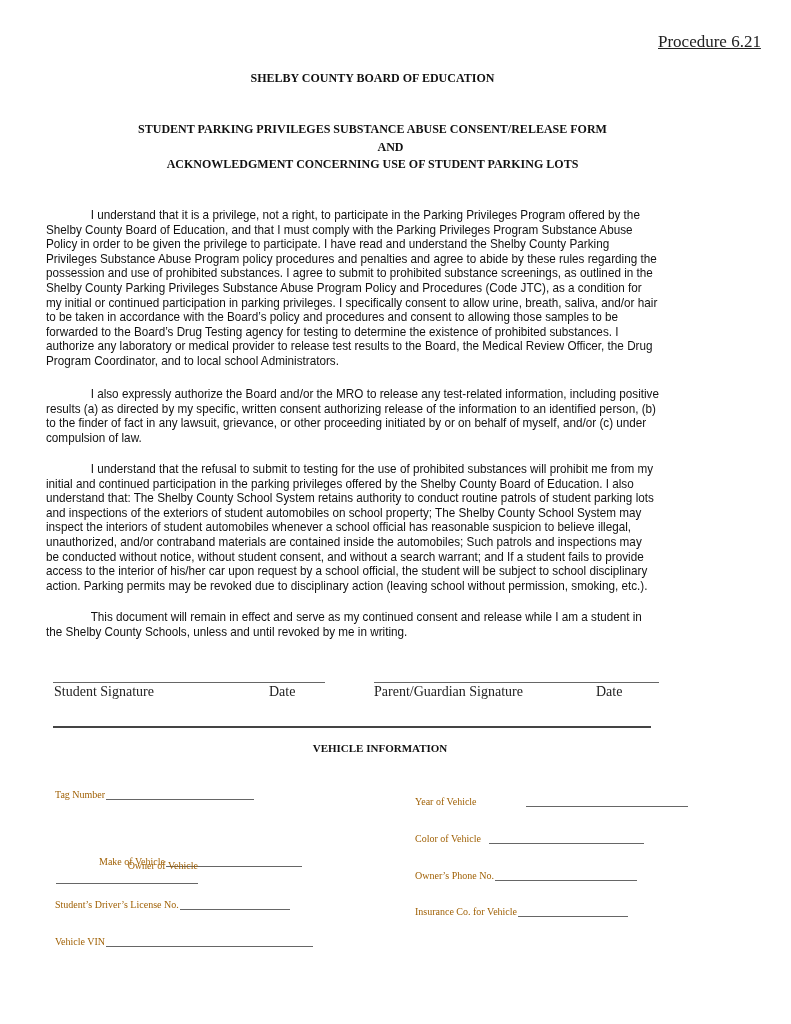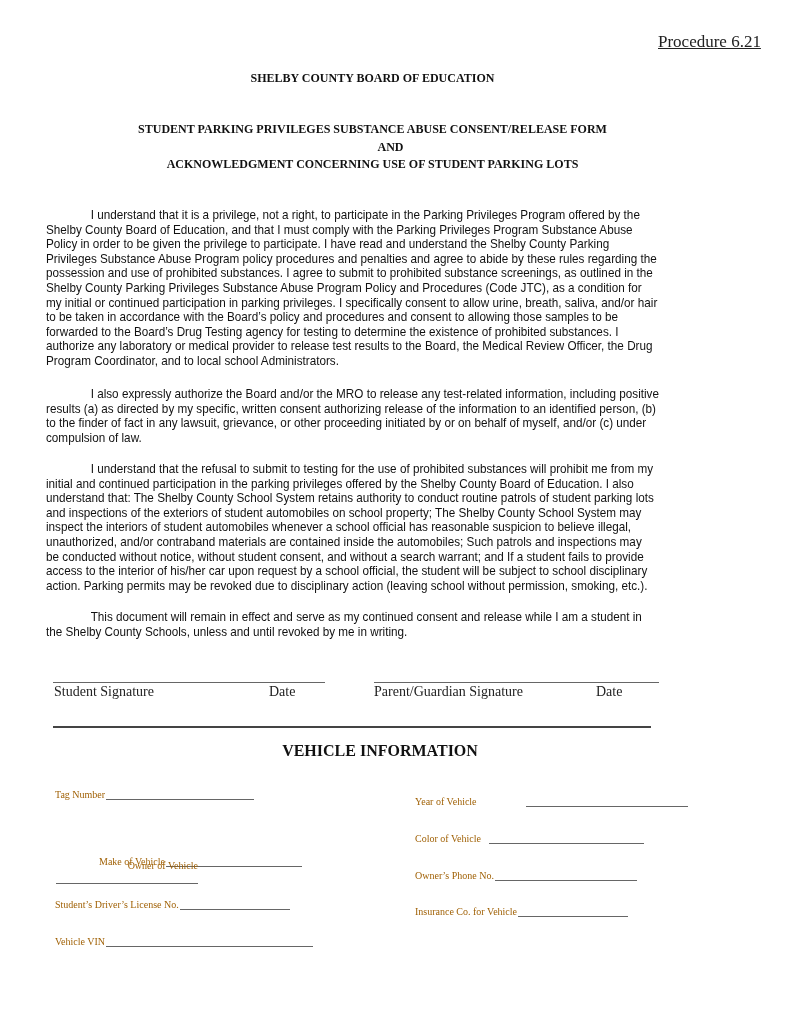--- a/index.html
+++ b/index.html
@@ -28,21 +28,21 @@
   .sig-line { height: 1px; background: #666; }
   #sig-line-student { top: 682px; left: 53px; width: 272px; }
   #sig-line-parent { top: 682px; left: 374px; width: 285px; }
   .sig-label { top: 684px; font-size: 14px; color: #222; }
   #sig-label-student { left: 54px; }
   #sig-label-date-1 { left: 269px; }
   #sig-label-parent { left: 374px; }
   #sig-label-date-2 { left: 596px; }
 
   #divider { top: 726px; left: 53px; width: 598px; height: 2px; background: #444; }
-  #vehicle-title { top: 742px; left: 0; width: 760px; text-align: center; font-weight: bold; font-size: 16px; }
+  #vehicle-title { top: 742px; left: 0; width: 760px; text-align: center; font-weight: bold; font-size: 11px; }
 
   .field { font-size: 10px; color: #a16207; white-space: nowrap; display: flex; align-items: flex-end; }
   .field .blank { display: inline-block; border-bottom: 1px solid #666; height: 12px; margin-left: 1px; }
   #field-tag { top: 787px; left: 55px; }
   #field-make { top: 854px; left: 55px; margin-left: 44px; }
   #field-owner { top: 860px; left: 55px; flex-direction: column; }
   #field-license { top: 897px; left: 55px; }
   #field-vin { top: 934px; left: 55px; }
   #field-year { top: 794px; left: 415px; gap: 48px; }
   #field-color { top: 831px; left: 415px; gap: 7px; }

